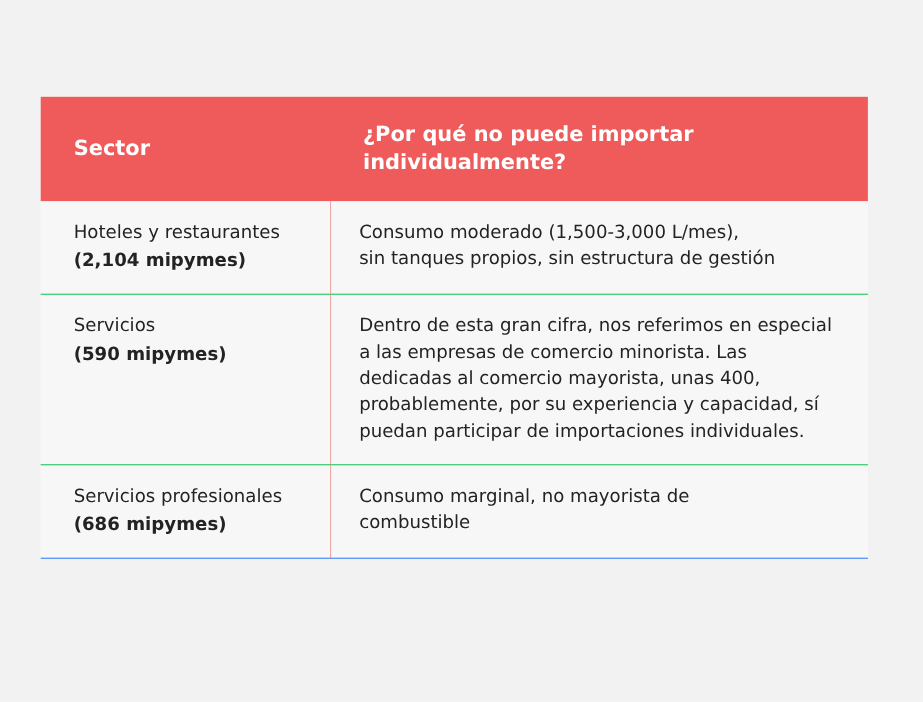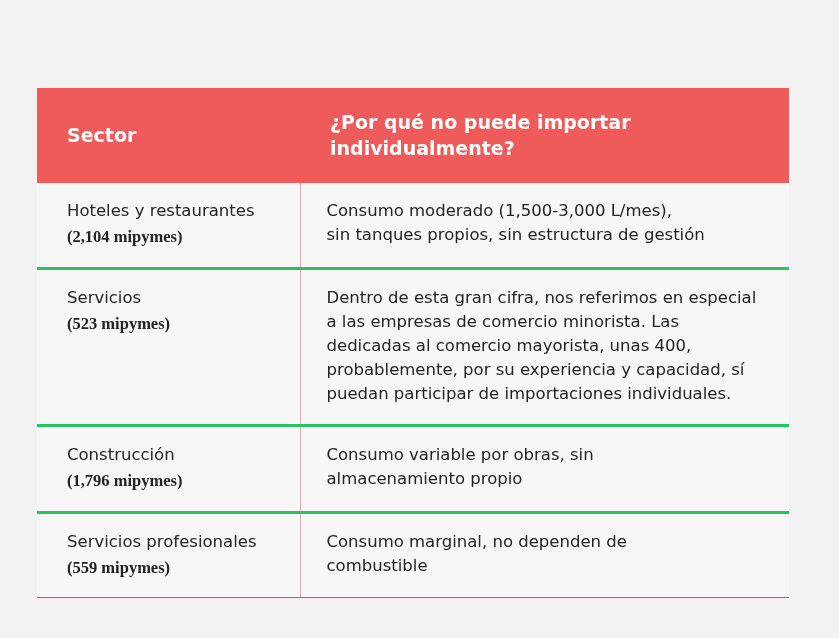--- a/index.html
+++ b/index.html
@@ -55,42 +55,41 @@
     padding-bottom: 22px;
   }
 
   tbody td {
     background: #f7f7f7;
     vertical-align: top;
     font-size: 16.5px;
     color: #232323;
     line-height: 1.45;
     padding: 16px 26px 18px 30px;
-    border-bottom: 3px solid #22c55e;
+    border-bottom: 1px solid #22c55e;
     border-right: none;
   }
   tbody tr:last-child td {
     border-bottom: 1px solid #3b82f6;
   }
   tbody td.cell-sector {
     border-right: 1px solid #f0a9a9;
     padding-right: 18px;
   }
   tbody td.cell-reason {
     padding-left: 26px;
   }
   .sector-name {
     display: block;
     font-weight: normal;
   }
   .sector-count {
     display: block;
     font-weight: bold;
     margin-top: 2px;
-    font-family: Liberation Serif, serif;
   }
   .reason-text {
     display: block;
     white-space: pre-line;
   }
 </style>
 </head>
 <body>
 
 <div class="page">
@@ -113,42 +112,32 @@
             <span class="sector-count">(2,104 mipymes)</span>
           </td>
           <td class="cell-reason">
             <span class="reason-text">Consumo moderado (1,500-3,000 L/mes),
 sin tanques propios, sin estructura de gestión</span>
           </td>
         </tr>
         <tr>
           <td class="cell-sector">
             <span class="sector-name">Servicios</span>
-            <span class="sector-count">(523 mipymes)</span>
+            <span class="sector-count">(590 mipymes)</span>
           </td>
           <td class="cell-reason">
             <span class="reason-text">Dentro de esta gran cifra, nos referimos en especial a las empresas de comercio minorista. Las dedicadas al comercio mayorista, unas 400, probablemente, por su experiencia y capacidad, sí puedan participar de importaciones individuales.</span>
           </td>
         </tr>
         <tr>
           <td class="cell-sector">
-            <span class="sector-name">Construcción</span>
-            <span class="sector-count">(1,796 mipymes)</span>
+            <span class="sector-name">Servicios profesionales</span>
+            <span class="sector-count">(686 mipymes)</span>
           </td>
           <td class="cell-reason">
-            <span class="reason-text">Consumo variable por obras, sin
-almacenamiento propio</span>
-          </td>
-        </tr>
-        <tr>
-          <td class="cell-sector">
-            <span class="sector-name">Servicios profesionales</span>
-            <span class="sector-count">(559 mipymes)</span>
-          </td>
-          <td class="cell-reason">
-            <span class="reason-text">Consumo marginal, no dependen de
+            <span class="reason-text">Consumo marginal, no mayorista de
 combustible</span>
           </td>
         </tr>
       </tbody>
     </table>
   </div>
 </div>
 
 </body></html>

